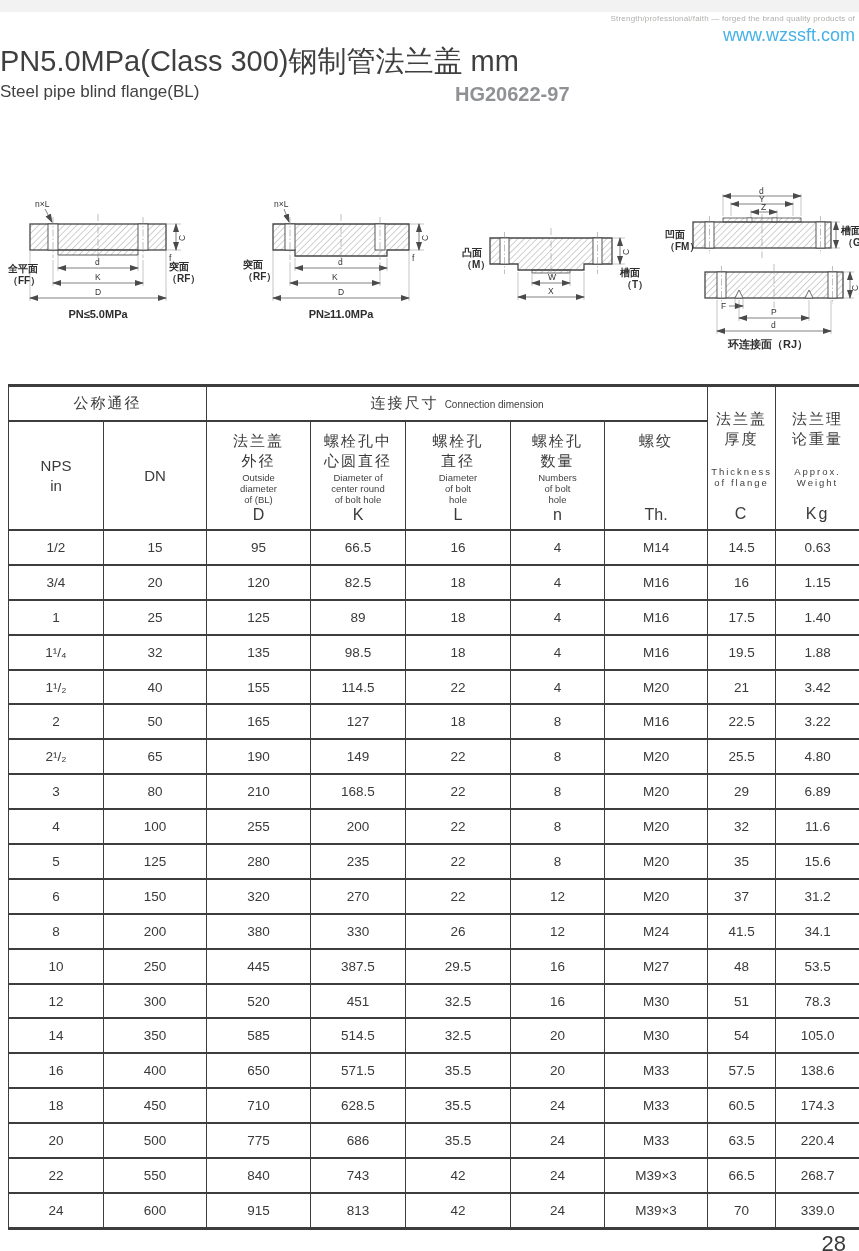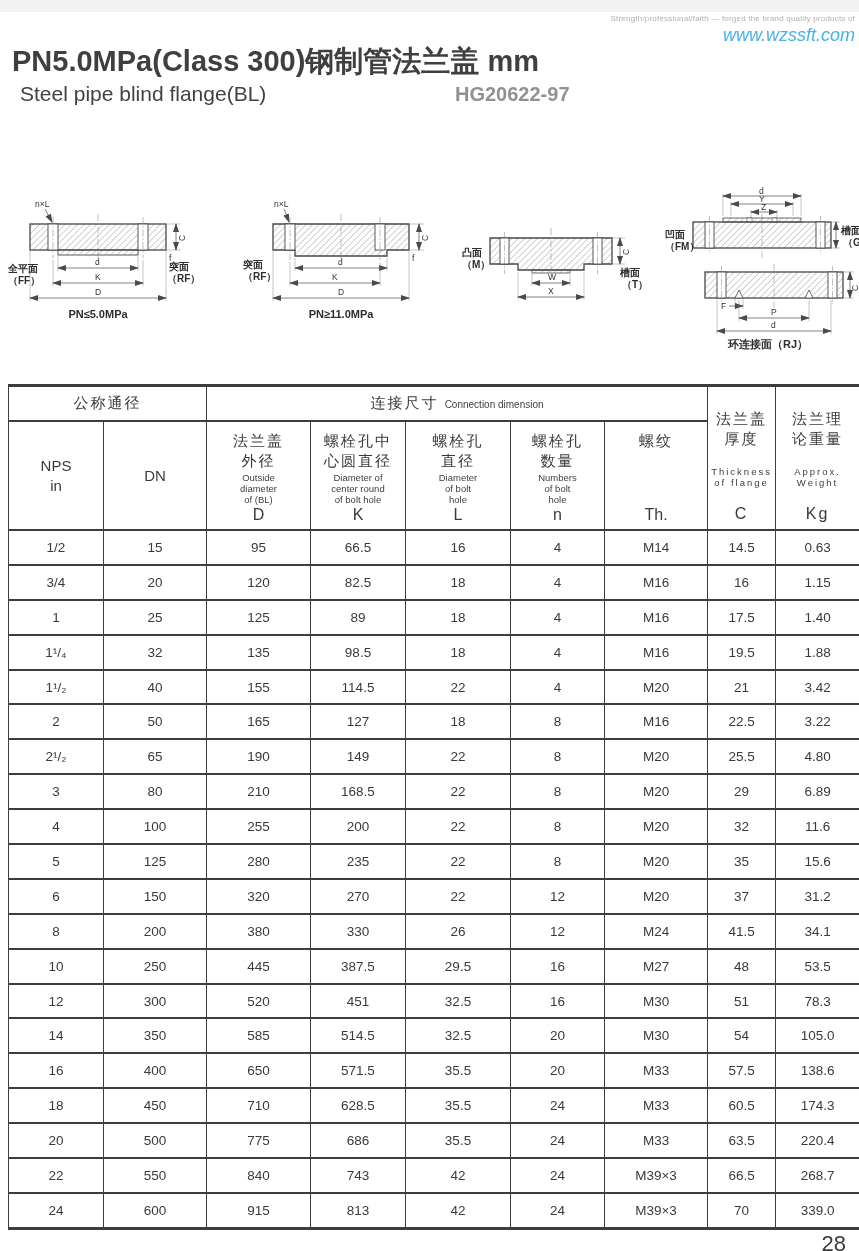--- a/index.html
+++ b/index.html
@@ -1,22 +1,22 @@
 <!DOCTYPE html>
 <html><head>
 <meta charset="utf-8">
 <style>
   html,body{margin:0;padding:0;background:#f2f2f2;}
   .page{position:relative;width:859px;height:1251px;background:#ffffff;margin:12px auto;overflow:hidden;
         font-family:"Liberation Sans","DejaVu Sans",sans-serif;color:#3a3a3a;}
   
   .tagline{position:absolute;top:2px;right:4px;font-size:8px;color:#b2b0ae;letter-spacing:.2px;}
-  .website{position:absolute;top:13px;right:4px;font-size:18px;font-style:italic;color:#45b1e8;}
-  .title{position:absolute;top:30px;left:12px;font-size:29px;color:#3f3f3f;white-space:nowrap;font-weight:bold;}
-  .subtitle{position:absolute;top:70px;left:20px;font-size:21px;color:#424242;}
+  .website{position:absolute;top:13px;right:4px;font-size:18px;color:#45b1e8;}
+  .title{position:absolute;top:30px;left:0;font-size:29px;color:#3f3f3f;white-space:nowrap;}
+  .subtitle{position:absolute;top:70px;left:0;font-size:17px;color:#424242;}
   .standard{position:absolute;top:71px;left:455px;font-size:20px;font-weight:bold;color:#8f9194;}
   
   .diagrams{position:absolute;top:172px;left:0;width:859px;height:172px;}
   .diagrams text{font-family:"Liberation Sans","DejaVu Sans",sans-serif;font-size:8.5px;fill:#333;}
   .diagrams .cap{font-size:11px;font-weight:bold;fill:#2d2d2d;}
   .diagrams .face{font-size:10px;font-weight:bold;fill:#2d2d2d;}
   .diagrams .dim{stroke:#4a4a4a;stroke-width:.7;fill:none;}
   .diagrams .ext{stroke:#8a8a8a;stroke-width:.5;}
   .diagrams .cl{stroke:#8a8a8a;stroke-width:.55;stroke-dasharray:7 2 1.5 2;}
   .diagrams .oln{stroke:#474747;}

